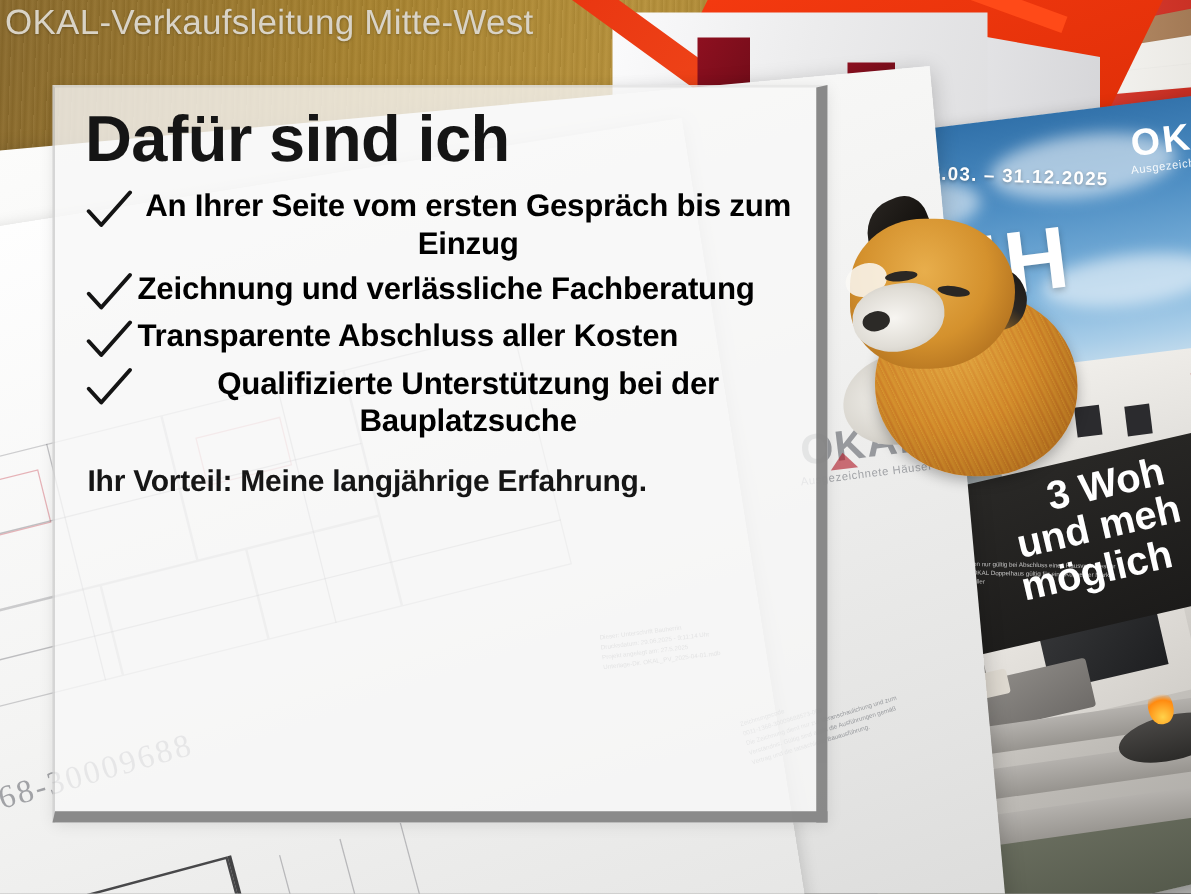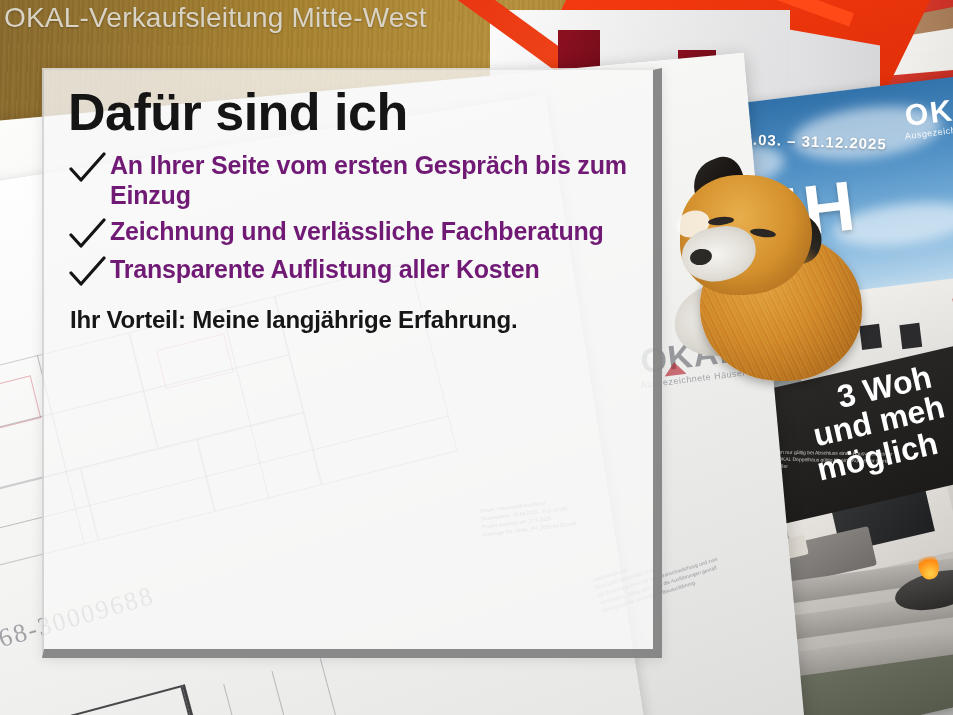--- a/index.html
+++ b/index.html
@@ -270,23 +270,24 @@
     display:flex; align-items:flex-start;
     margin:0 0 4px 8px;
   }
   .check {
     flex:0 0 auto;
     width:44px; height:34px;
     position:relative; top:4px;
   }
   .check svg { display:block; }
   .btext {
-    font-size:25px; font-weight:700; color:#701a75;
+    font-size:25px; font-weight:700; color:#000000;
     line-height:30px; letter-spacing:-.2px;
     padding-top:2px;
+    text-align:center;
   }
 
   #closing {
     margin:16px 0 0 12px;
     font-size:24px; font-weight:700; color:#161616;
     line-height:36px; letter-spacing:-.2px;
   }
 
   
   #win-title {
@@ -528,23 +529,31 @@
       <span class="btext">Zeichnung und verlässliche Fachberatung</span>
     </div>
 
 
     <div class="bullet">
       <span class="check">
         <svg width="44" height="34" viewBox="0 0 44 34">
             <path d="M5 17 L15 28 L38 2" fill="none" stroke="#141414" stroke-width="3.2" stroke-linecap="round" stroke-linejoin="round"></path>
           </svg>
       </span>
-      <span class="btext">Transparente Auflistung aller Kosten</span>
-    </div>
-
+      <span class="btext">Transparente Abschluss aller Kosten</span>
+    </div>
+
+    <div class="bullet">
+      <span class="check">
+        <svg width="44" height="34" viewBox="0 0 44 34">
+            <path d="M5 17 L15 28 L38 2" fill="none" stroke="#141414" stroke-width="3.2" stroke-linecap="round" stroke-linejoin="round"></path>
+          </svg>
+      </span>
+      <span class="btext">Qualifizierte Unterstützung bei der Bauplatzsuche</span>
+    </div>
 
     <div id="closing">
       <div>Ihr Vorteil: Meine langjährige Erfahrung.</div>
     </div>
   </div>
 
   <div id="win-title">OKAL-Verkaufsleitung Mitte-West</div>
 
 </div>
 

